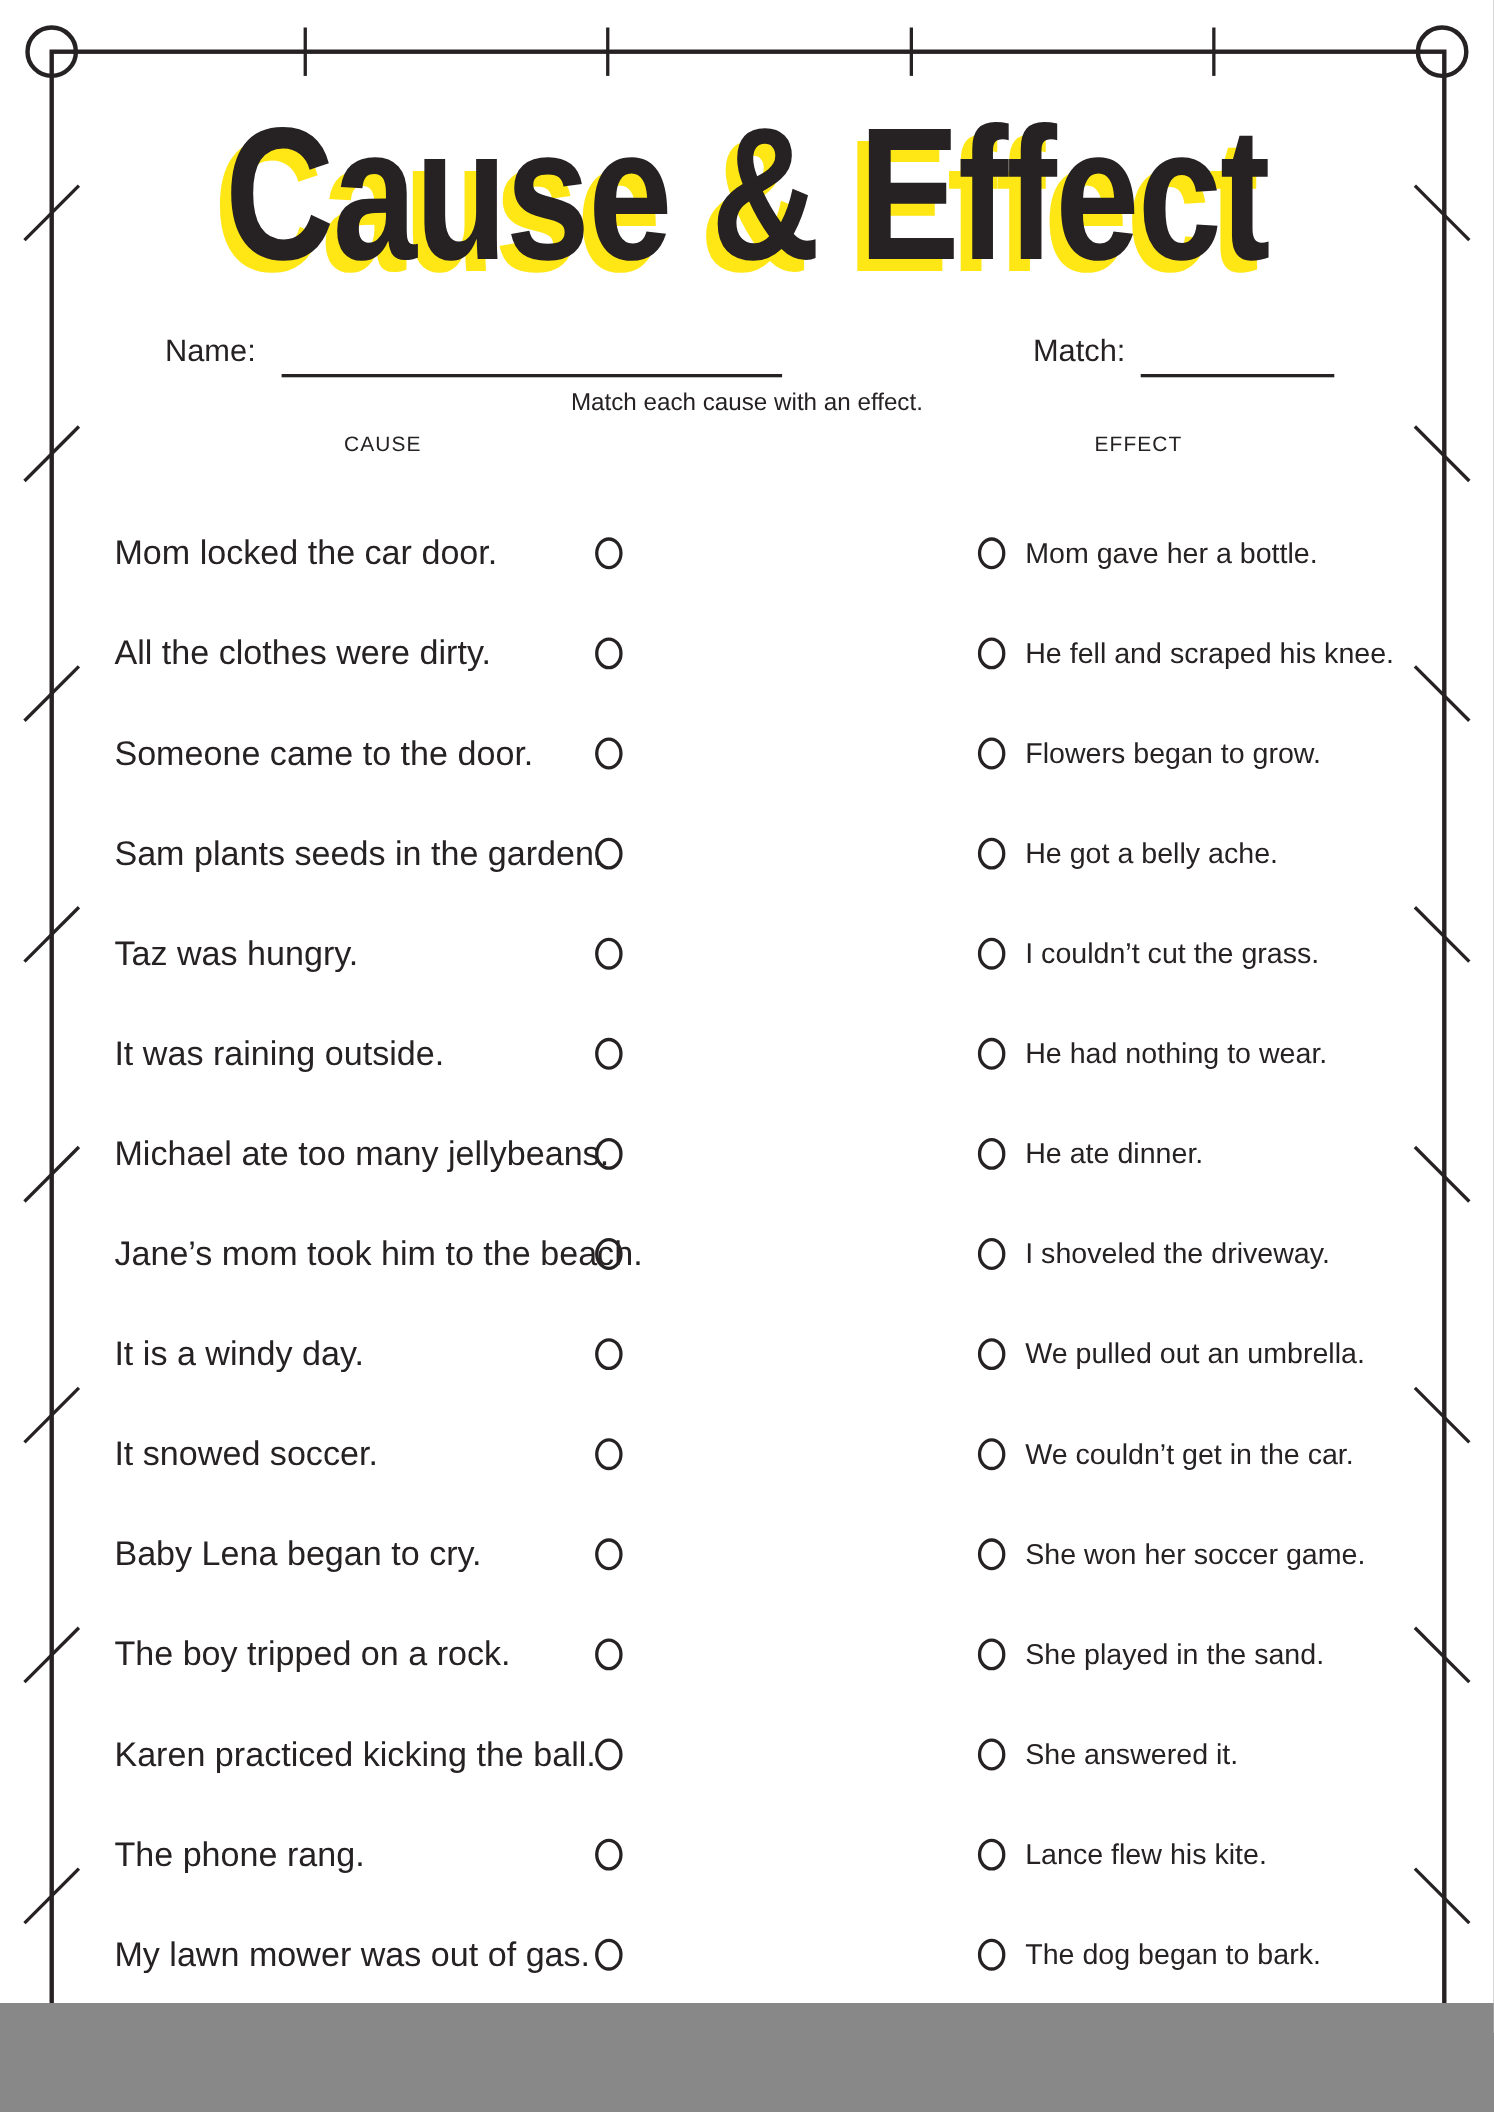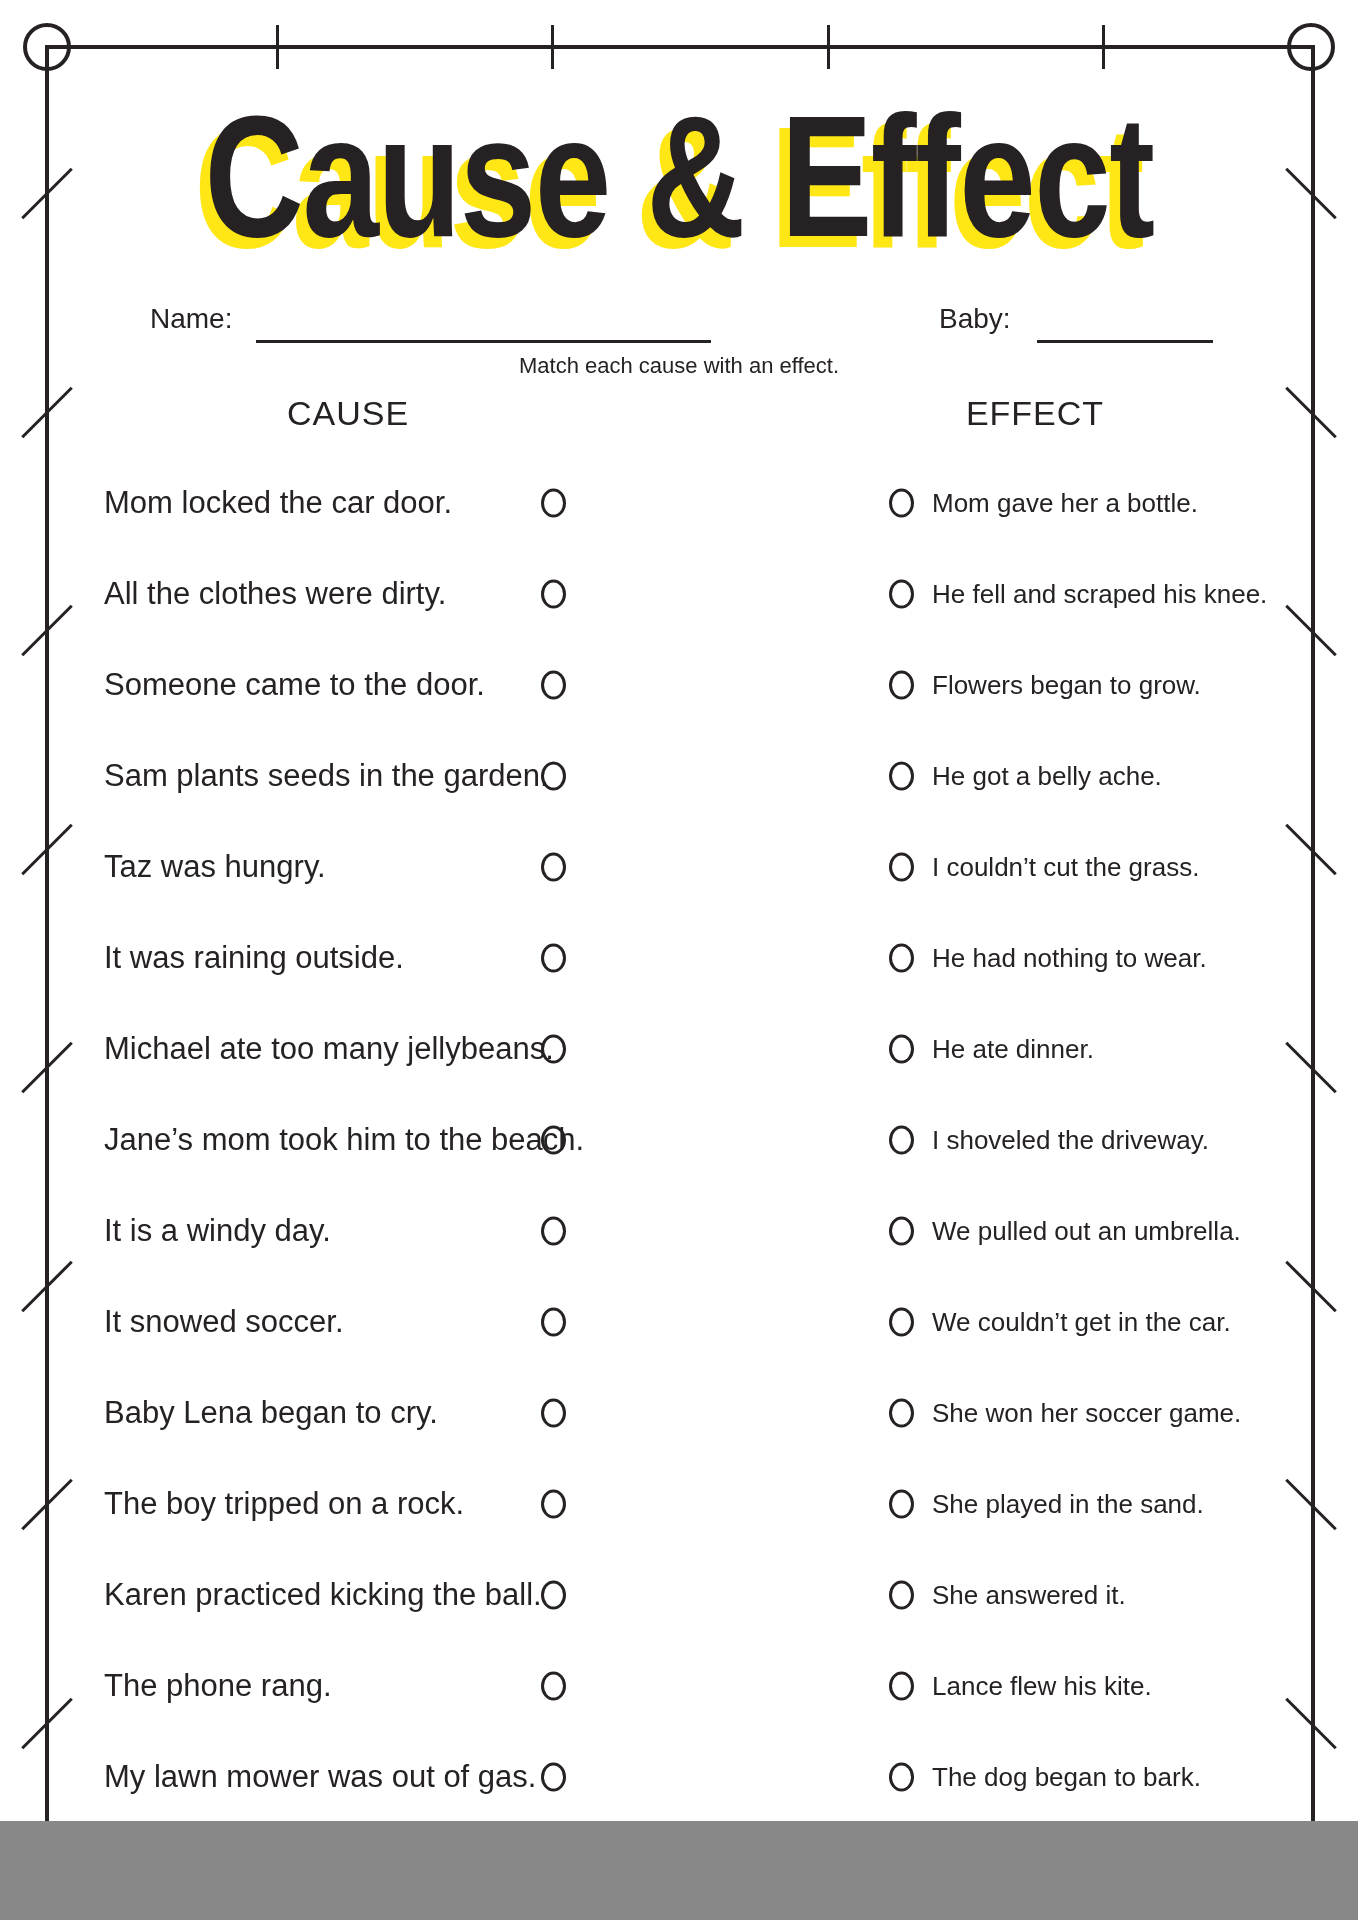--- a/index.html
+++ b/index.html
@@ -47,21 +47,21 @@
   }
 
   
   .name-label{position:absolute;left:150px;top:303px;font-size:28px;}
   .name-line{position:absolute;left:256px;top:316px;width:455px;height:24px;border-bottom:3px solid var(--ink);}
   .date-label{position:absolute;left:939px;top:303px;font-size:28px;}
   .date-line{position:absolute;left:1037px;top:316px;width:176px;height:24px;border-bottom:3px solid var(--ink);}
 
   .instruction{position:absolute;left:0;top:353px;width:100%;text-align:center;font-size:22px;}
 
-  .col-header{position:absolute;top:394px;width:200px;text-align:center;font-size:34px;letter-spacing:1px;}
+  .col-header{position:absolute;top:394px;width:200px;text-align:center;font-size:19px;letter-spacing:1px;}
   .col-header.cause{left:248px;}
   .col-header.effect{left:935px;}
 
   
   .row{position:absolute;left:0;right:0;height:0;}
   .row > *{position:absolute;transform:translateY(-50%);white-space:nowrap;}
   .cause-text{left:104px;font-size:31px;}
   .effect-text{left:932px;font-size:26px;}
   .bubble{
     width:25px;height:29px;box-sizing:border-box;
@@ -107,21 +107,21 @@
       <div class="diag left" style="left: 12px; top: 1502.5px;"></div>
       <div class="diag right" style="left: 1276px; top: 1502.5px;"></div>
       <div class="diag left" style="left: 12px; top: 1721.5px;"></div>
       <div class="diag right" style="left: 1276px; top: 1721.5px;"></div>
     </div>
 
   <h1 class="title">Cause &amp; Effect</h1>
 
   <span class="name-label">Name:</span>
   <span class="name-line"></span>
-  <span class="date-label">Baby:</span>
+  <span class="date-label">Match:</span>
   <span class="date-line"></span>
 
   <div class="instruction">Match each cause with an effect.</div>
 
   <div class="col-header cause">CAUSE</div>
   <div class="col-header effect">EFFECT</div>
 
   <div id="rows">
     <div class="row" style="top: 503px;">
       <span class="cause-text">Mom locked the car door.</span>

